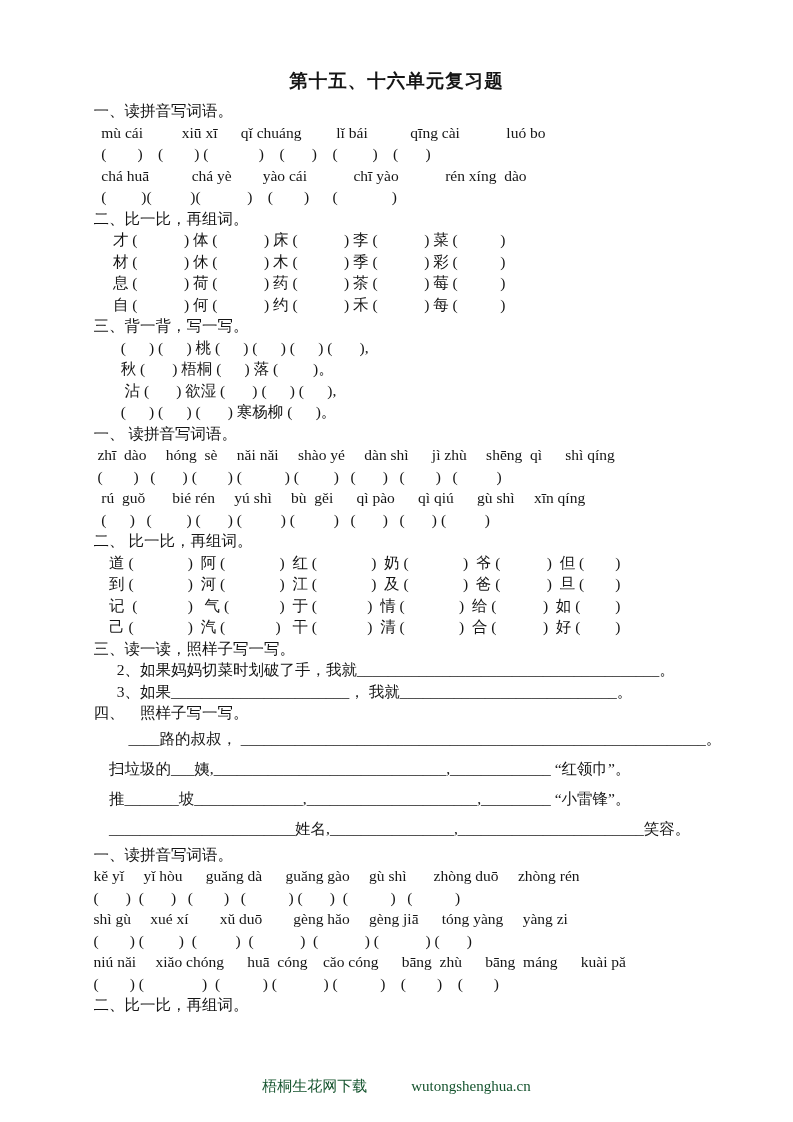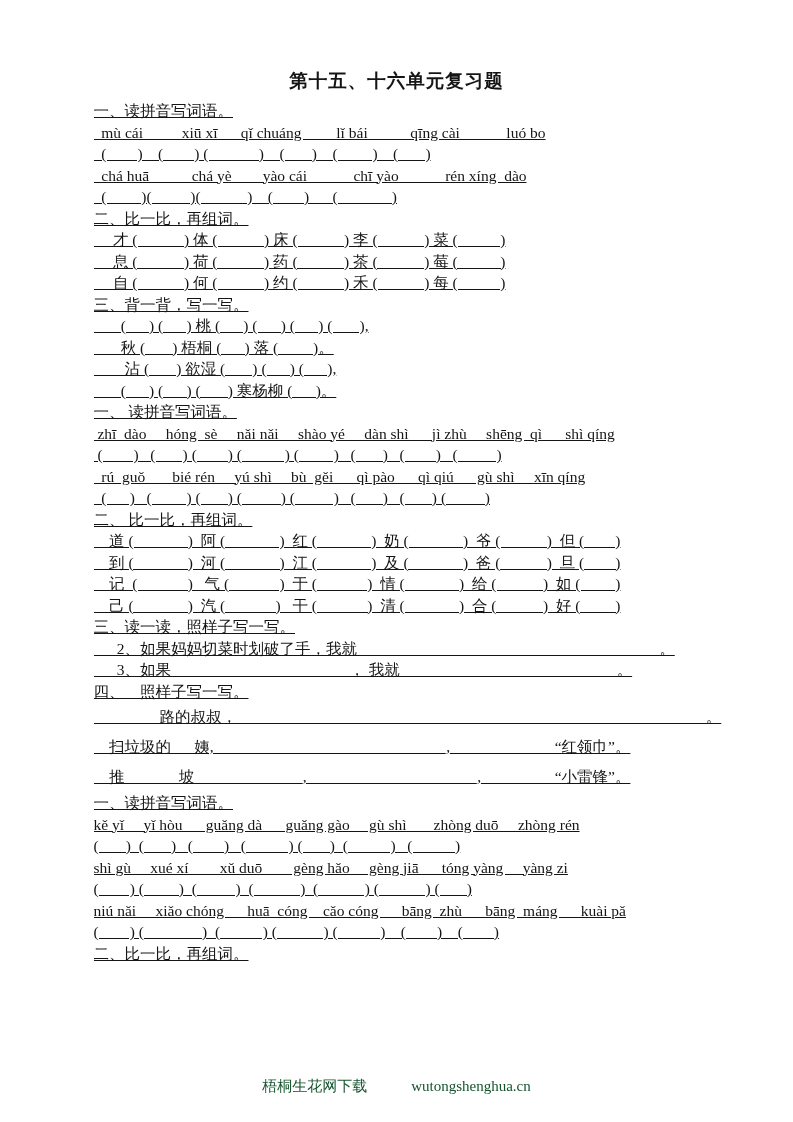--- a/index.html
+++ b/index.html
@@ -9,21 +9,21 @@
     font-family: "Liberation Serif", "DejaVu Serif", serif;
     position: relative; overflow: hidden; box-sizing: border-box;
   }
   .title {
     margin: 68px 0 7px 0; text-align: center;
     font-size: 18.5px; font-weight: bold; letter-spacing: 1px;
   }
   .content { padding-left: 75px; padding-right: 20px; overflow: hidden; }
   .line {
     font-size: 15.5px; height: 21.5px; line-height: 21.5px;
-    white-space: pre; overflow: hidden; text-decoration: underline;
+    white-space: pre; overflow: hidden;
   }
   .s4 { height: 30px; line-height: 30px; }
   .footer {
     position: absolute; bottom: 26px; left: 0; right: 0;
     text-align: center; font-size: 15px; color: #14532d;
   }
   .footer .site { margin-right: 44px; }
 </style>
 </head>
 <body>
@@ -31,20 +31,21 @@
 <div class="page">
   <div class="title">第十五、十六单元复习题</div>
   <div class="content">
       <div class="line">一、读拼音写词语。</div>
       <div class="line">  mù cái          xiū xī      qǐ chuáng         lǐ bái           qīng cài            luó bo</div>
       <div class="line">  (        )    (        ) (             )    (       )    (         )    (       )</div>
       <div class="line">  chá huā           chá yè        yào cái            chī yào            rén xíng  dào</div>
       <div class="line">  (         )(          )(            )    (        )      (              )</div>
       <div class="line">二、比一比，再组词。</div>
       <div class="line">     才 (            ) 体 (            ) 床 (            ) 李 (            ) 菜 (           )</div>
+      <div class="line">     材 (            ) 休 (            ) 木 (            ) 季 (            ) 彩 (           )</div>
       <div class="line">     息 (            ) 荷 (            ) 药 (            ) 茶 (            ) 莓 (           )</div>
       <div class="line">     自 (            ) 何 (            ) 约 (            ) 禾 (            ) 每 (           )</div>
       <div class="line">三、背一背，写一写。</div>
       <div class="line">       (      ) (      ) 桃 (      ) (      ) (      ) (       ),</div>
       <div class="line">       秋 (       ) 梧桐 (      ) 落 (         )。</div>
       <div class="line">        沾 (       ) 欲湿 (       ) (      ) (      ),</div>
       <div class="line">       (      ) (      ) (       ) 寒杨柳 (      )。</div>
       <div class="line">一、 读拼音写词语。</div>
       <div class="line"> zhī  dào     hóng  sè     nǎi nǎi     shào yé     dàn shì      jì zhù     shēng  qì      shì qíng</div>
       <div class="line"> (        )   (       ) (        ) (           ) (         )   (       )   (        )   (          )</div>
@@ -55,20 +56,21 @@
       <div class="line">    到 (              )  河 (              )  江 (              )  及 (              )  爸 (            )  旦 (        )</div>
       <div class="line">    记  (             )   气 (             )  于 (             )  情 (              )  给 (            )  如 (         )</div>
       <div class="line">    己 (              )  汽 (             )   干 (             )  清 (              )  合 (            )  好 (         )</div>
       <div class="line">三、读一读，照样子写一写。</div>
       <div class="line">      2、如果妈妈切菜时划破了手，我就_______________________________________。</div>
       <div class="line">      3、如果_______________________， 我就____________________________。</div>
       <div class="line">四、　照样子写一写。</div>
       <div class="line s4">         ____路的叔叔， ____________________________________________________________。</div>
       <div class="line s4">    扫垃圾的___姨,______________________________,_____________ “红领巾”。</div>
       <div class="line s4">    推_______坡______________,______________________,_________ “小雷锋”。</div>
+      <div class="line s4">    ________________________姓名,________________,________________________笑容。</div>
       <div class="line">一、读拼音写词语。</div>
       <div class="line">kě yǐ     yǐ hòu      guǎng dà      guǎng gào     gù shì       zhòng duō     zhòng rén</div>
       <div class="line">(       )  (       )   (        )   (           ) (       )  (           )   (           )</div>
       <div class="line">shì gù     xué xí        xǔ duō        gèng hǎo     gèng jiā      tóng yàng     yàng zi</div>
       <div class="line">(        ) (         )  (          )  (            )  (            ) (            ) (       )</div>
       <div class="line">niú nǎi     xiǎo chóng      huā  cóng    cǎo cóng      bāng  zhù      bāng  máng      kuài pǎ</div>
       <div class="line">(        ) (               )  (           ) (            ) (           )    (        )    (        )</div>
       <div class="line">二、比一比，再组词。</div>
     </div>
   <div class="footer">

